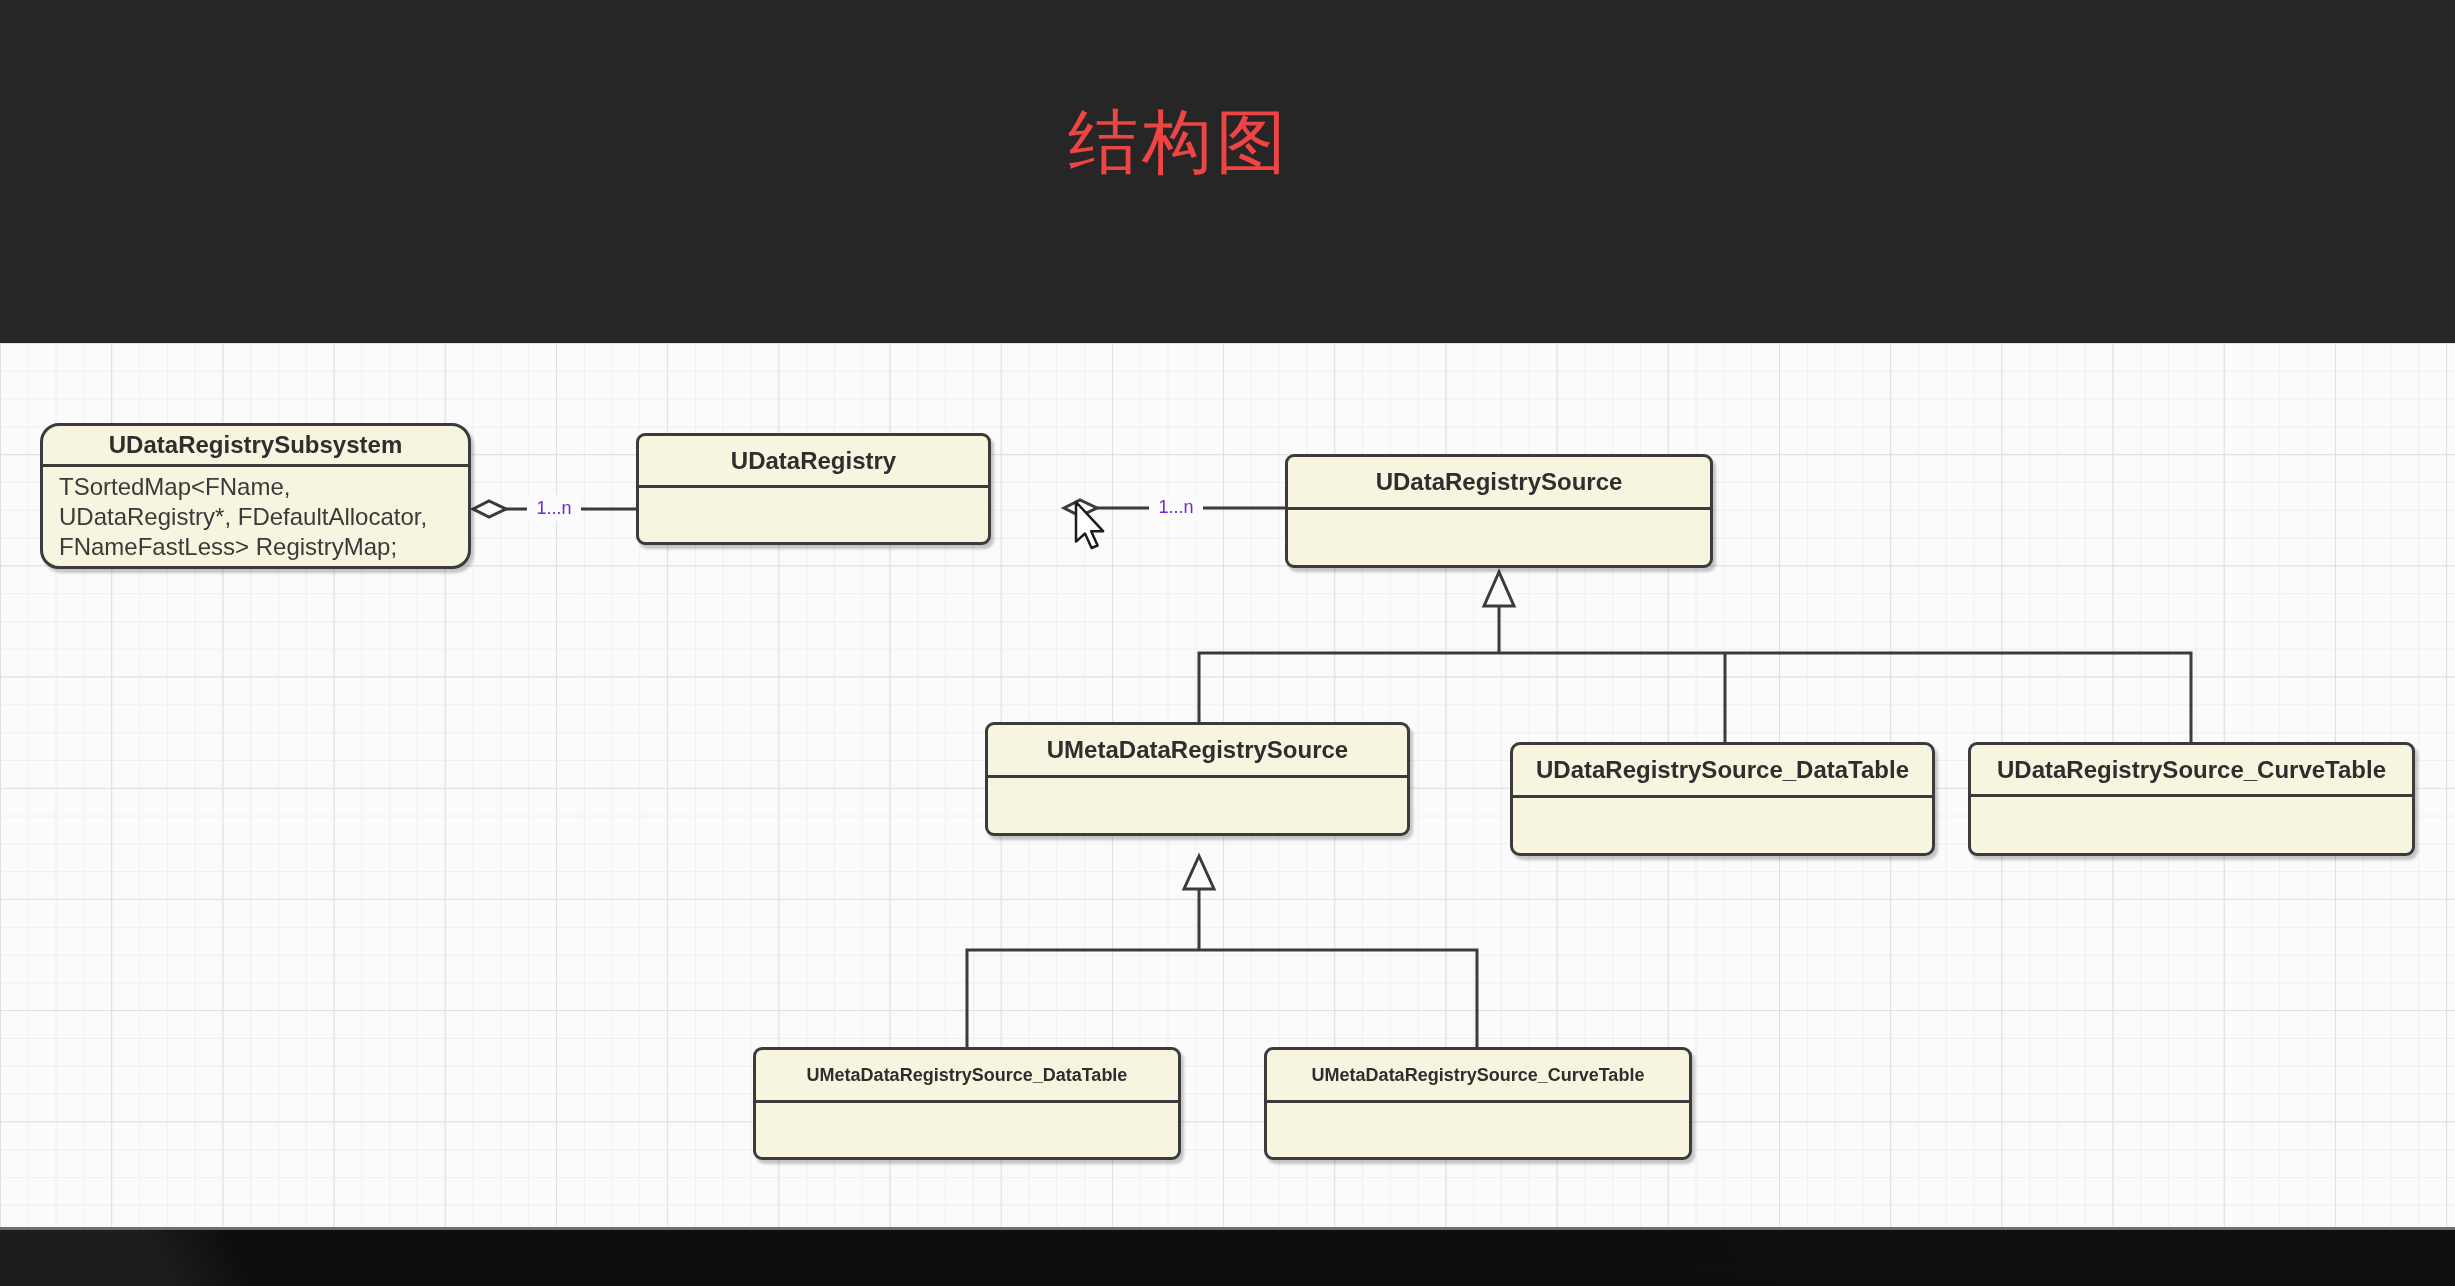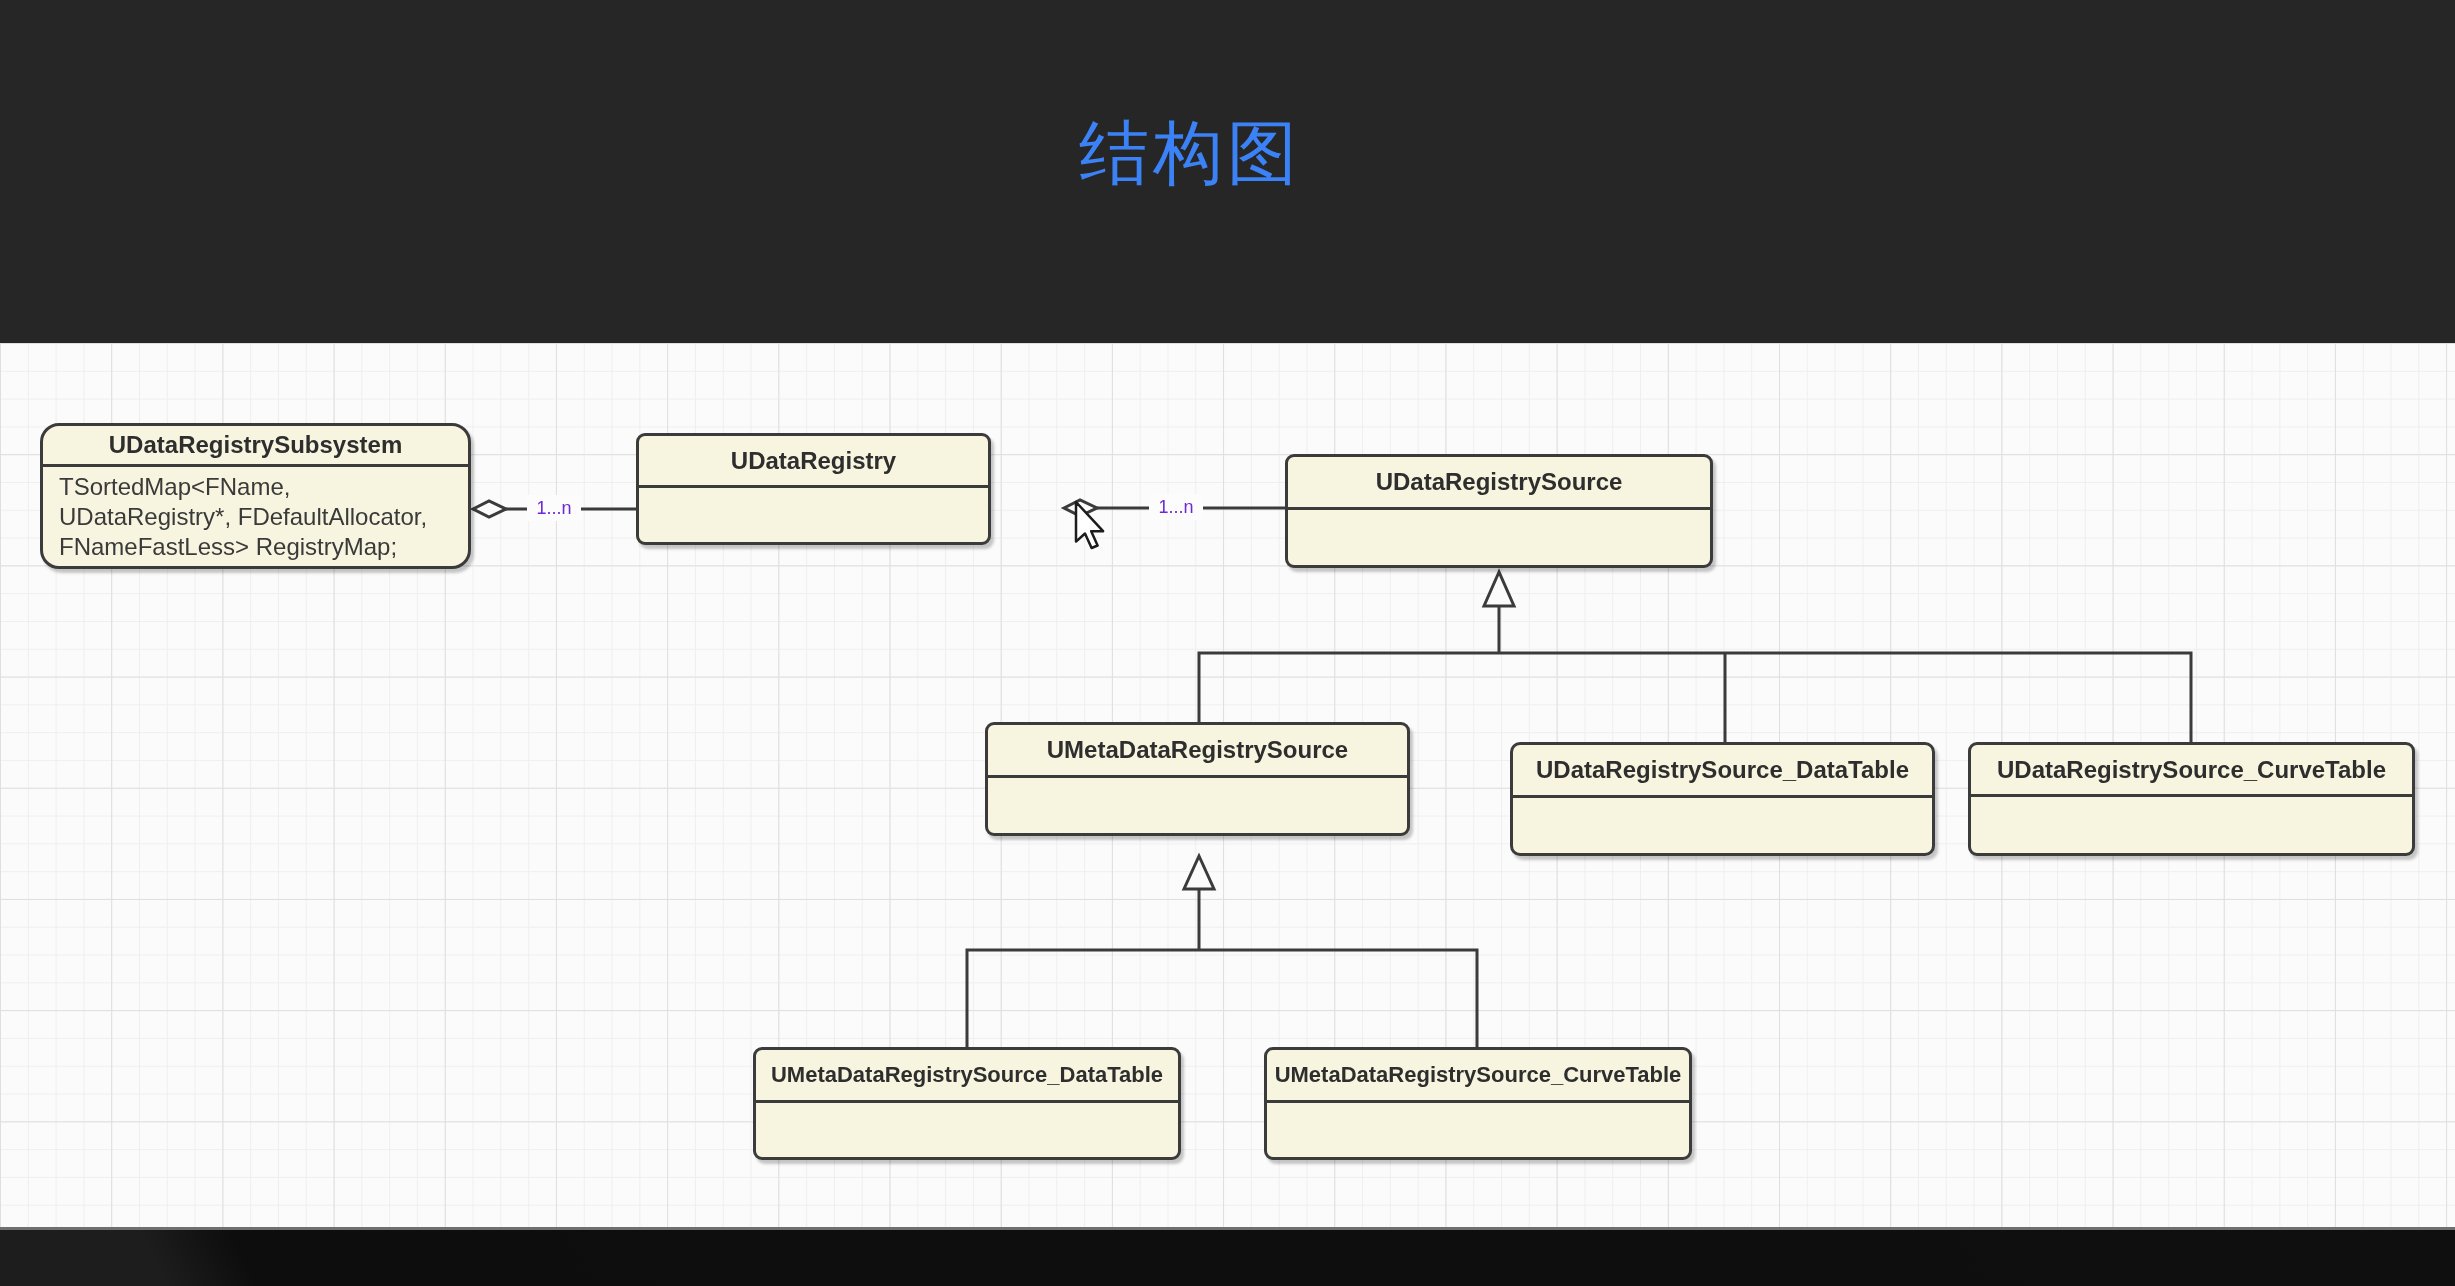--- a/index.html
+++ b/index.html
@@ -1,20 +1,20 @@
 <!DOCTYPE html>
 <html><head>
 <meta charset="utf-8">
 <style>
   html,body{margin:0;padding:0;background:#000;}
   .screen{position:relative;width:2455px;height:1286px;overflow:hidden;background:#fbfbfb;font-family:"Liberation Sans",sans-serif;}
 
   
   .slide-header{position:absolute;left:0;top:0;width:2455px;height:343px;background:#262626;border-bottom:2px solid #101010;}
-  .slide-title{position:absolute;left:1064px;top:100px;margin:15px;font-family:"Liberation Serif","DejaVu Serif",serif;font-weight:normal;font-size:70px;line-height:1.1;color:#3b82f6;letter-spacing:4px;}
+  .slide-title{position:absolute;left:1064px;top:100px;margin:4px;font-family:"Liberation Serif","DejaVu Serif",serif;font-weight:normal;font-size:70px;line-height:1.1;color:#ef4444;letter-spacing:4px;}
   .slide-footer{position:absolute;left:0;top:1227px;width:2455px;height:59px;border-top:3px solid #6f6f6f;background:linear-gradient(63deg,#1d1d1d 0px,#1d1d1d 150px,#0d0d0d 230px,#0f0f0f 100%);box-sizing:border-box;}
 
   
   .canvas{position:absolute;left:0;top:343px;width:2455px;height:884px;background-color:#fbfbfb;
     background-image:
       linear-gradient(#dfdfdf 1px,transparent 1px),
       linear-gradient(90deg,#dfdfdf 1px,transparent 1px),
       linear-gradient(#efefef 1px,transparent 1px),
       linear-gradient(90deg,#efefef 1px,transparent 1px);
     background-size:111.2px 111.2px,111.2px 111.2px,27.8px 27.8px,27.8px 27.8px;}
@@ -22,21 +22,21 @@
   
   svg.overlay{position:absolute;left:0;top:0;width:2455px;height:1286px;pointer-events:none;}
   .edge-line{stroke:#3b3b3b;stroke-width:3;fill:none;}
   .edge-marker{stroke:#3b3b3b;stroke-width:3;fill:#fbfbfb;}
 
   
   .node{position:absolute;box-sizing:border-box;background:#f7f5df;border:3px solid #3b3b3b;border-radius:9px;
         box-shadow:3px 4px 3px rgba(0,0,0,.22);display:flex;flex-direction:column;}
   .node-title{box-sizing:border-box;border-bottom:3px solid #3b3b3b;display:grid;place-items:center;
         font-weight:bold;font-size:24px;color:#2e2e2e;text-align:center;padding:0 8px;}
-  .node-title.wrap{word-break:break-all;line-height:26px;font-size:22px;padding:0 4px;}
+  .node-title.wrap{word-break:break-all;line-height:26px;font-size:18px;padding:0 16px;}
   .node-body{flex:1 1 auto;padding:5px 16px 4px 16px;font-size:24px;line-height:30px;color:#3a3a3a;text-align:left;}
 
   
   .mult{position:absolute;box-sizing:border-box;background:#fcfcfc;color:#6d28d9;font-size:18px;line-height:26px;text-align:center;}
   .mult1{left:527px;top:495px;width:54px;}
   .mult2{left:1149px;top:494px;width:54px;}
 </style>
 </head>
 <body>
 

